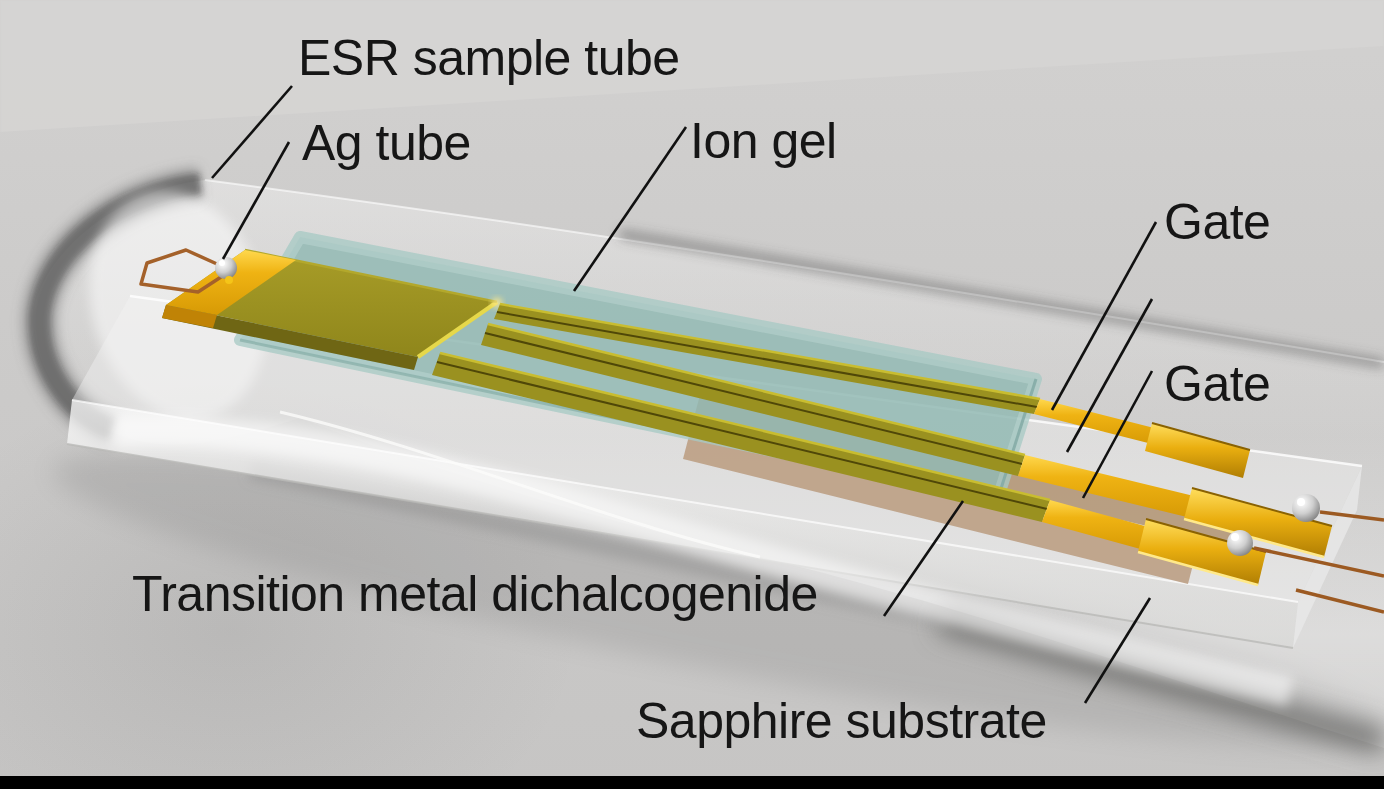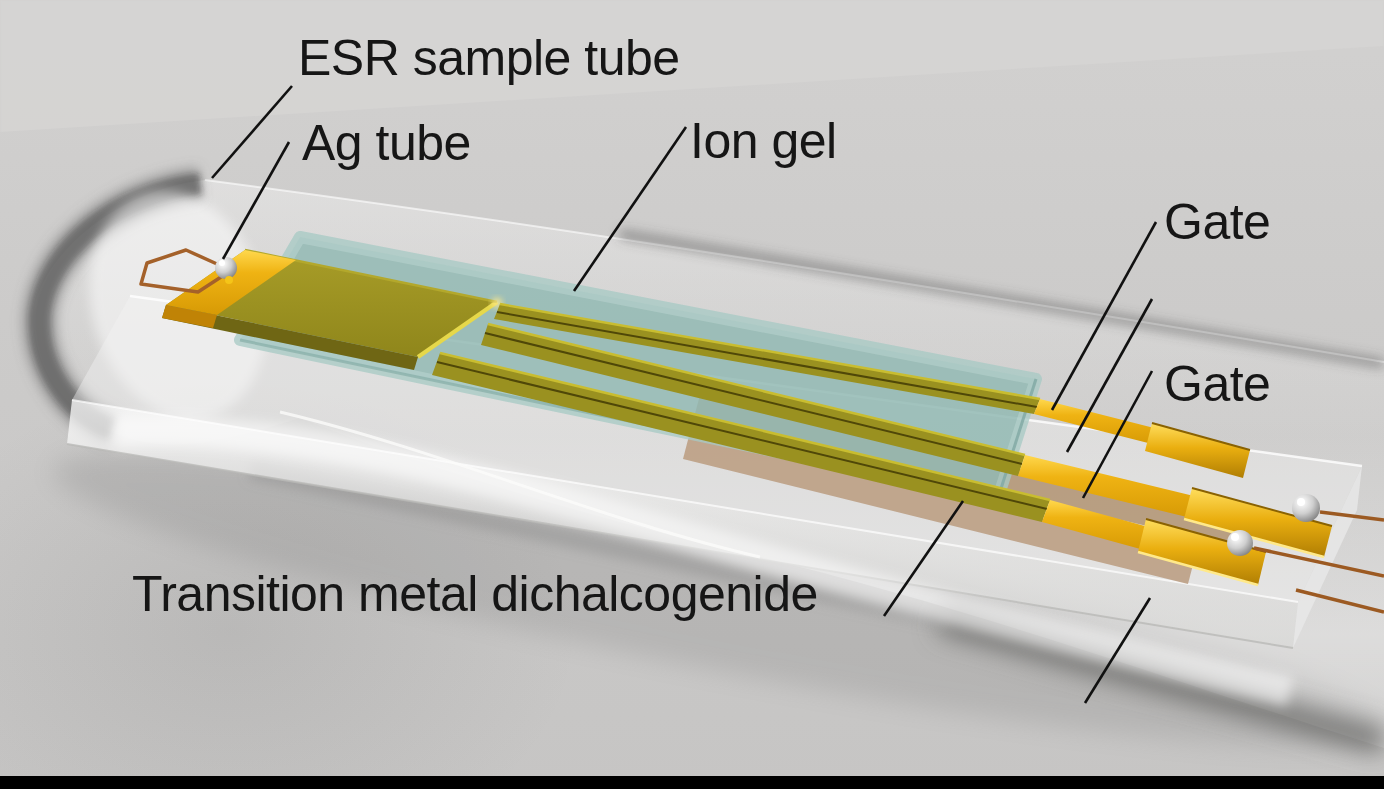--- a/index.html
+++ b/index.html
@@ -183,15 +183,16 @@
       <line x1="1085" y1="703" x2="1150" y2="598"></line>
     </g>
   </svg>
 
   <div class="label" style="left:298px;top:32px">ESR sample tube</div>
   <div class="label" style="left:302px;top:117px">Ag tube</div>
   <div class="label" style="left:1164px;top:196px">Gate</div>
   <div class="label" style="left:690px;top:115px">Ion gel</div>
   <div class="label" style="left:1164px;top:358px">Gate</div>
   <div class="label" style="left:132px;top:568px">Transition metal dichalcogenide</div>
+  <div class="label" style="left:636px;top:695px">Sapphire substrate</div>
 
   <div class="bottom-bar"></div>
 </div>
 
 </body></html>

